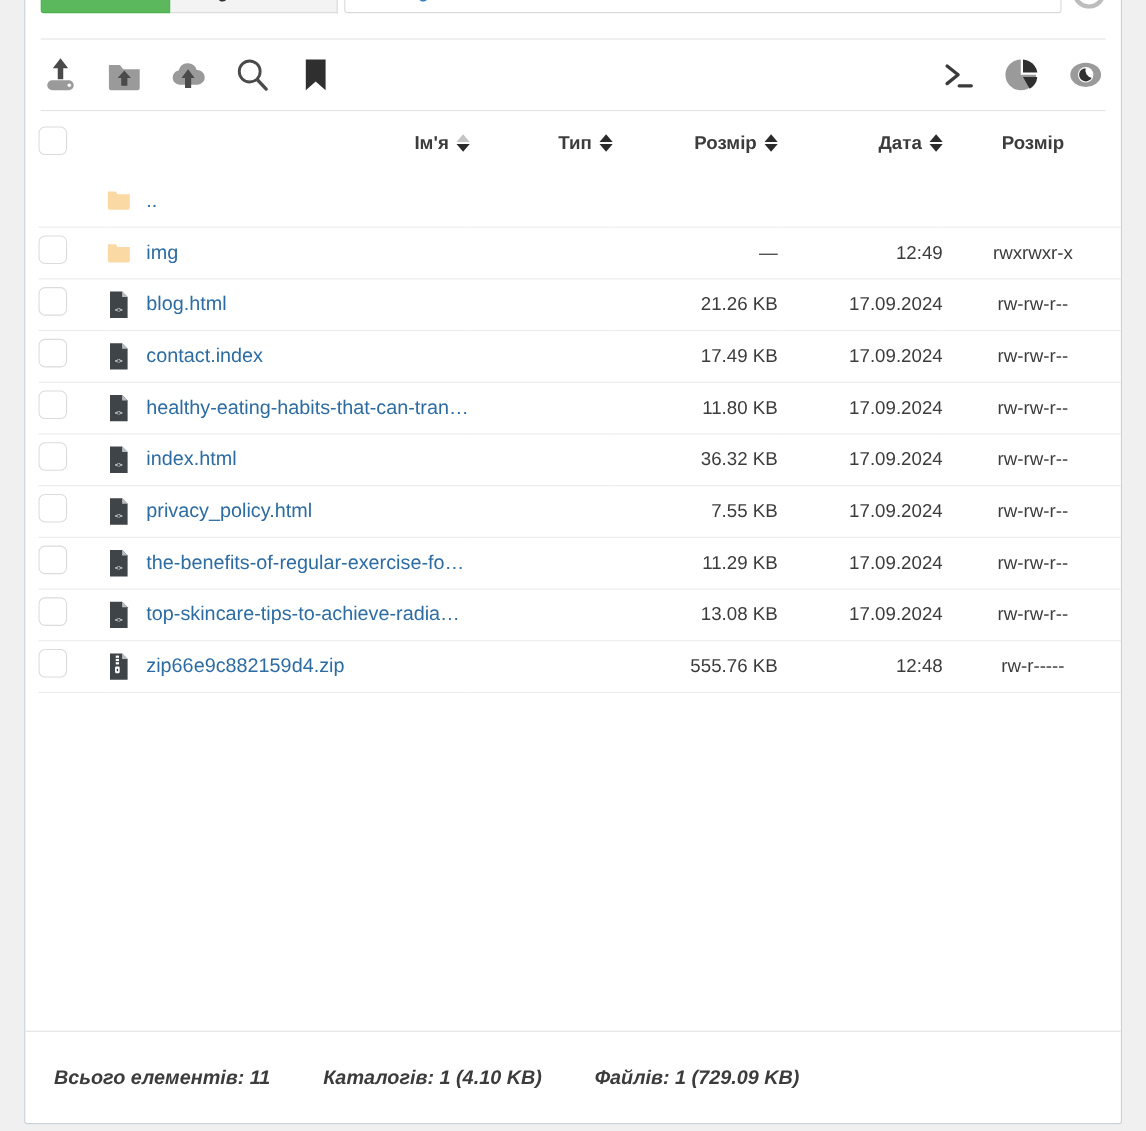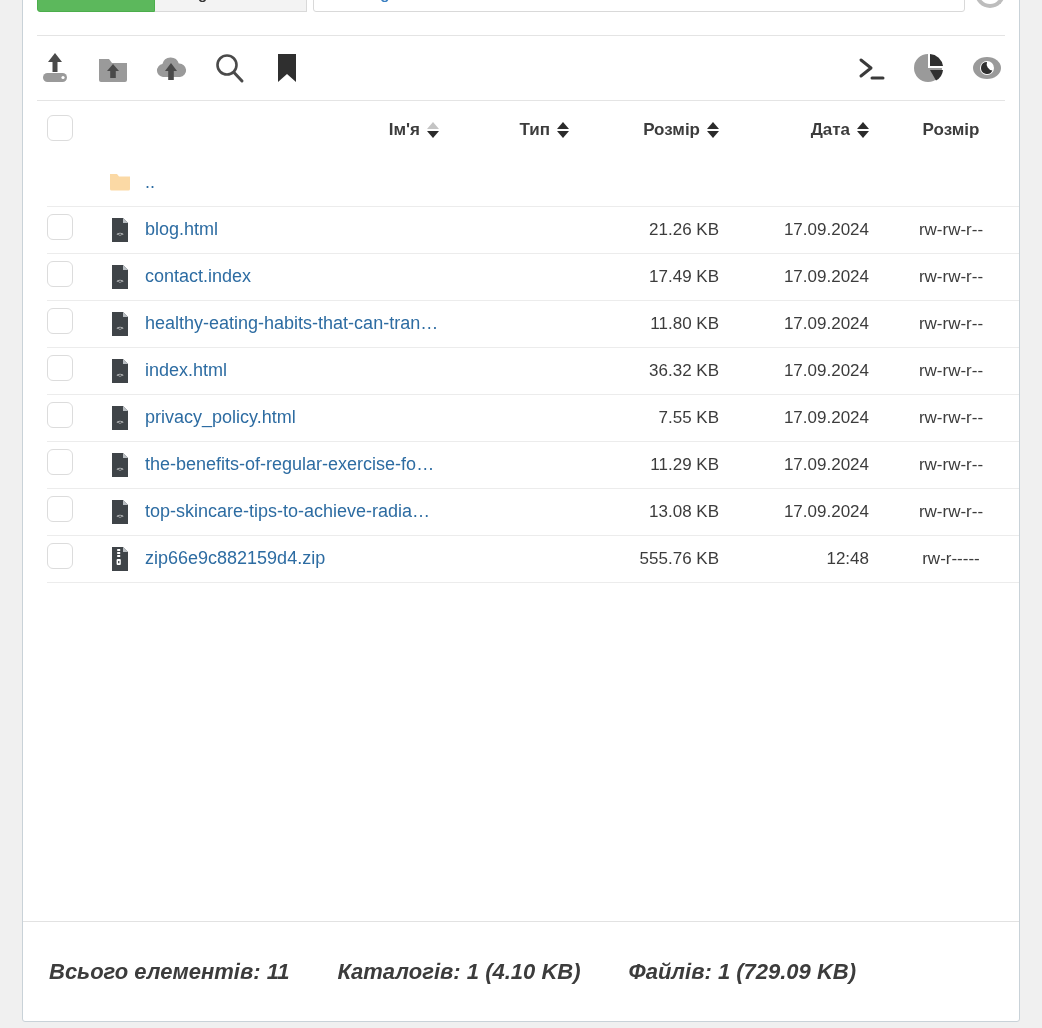--- a/index.html
+++ b/index.html
@@ -91,21 +91,21 @@
   
   .toolbar {
     height: 64px;
     display: flex; align-items: center;
     padding: 0 14px;
   }
   .tb-left { display: flex; align-items: center; gap: 22px; }
   .tb-right { margin-left: auto; display: flex; align-items: center; gap: 22px; }
   .tbicon { width: 36px; height: 36px; display: block; cursor: pointer; }
   
-  .tablewrap { padding: 0 24px; }
+  .tablewrap { padding: 0 12px; }
   table.files { width: 100%; border-collapse: collapse; table-layout: fixed; }
   table.files th, table.files td {
     padding: 0; border: none;
     font-size: 17px; color: #3c3c3c;
     vertical-align: middle;
   }
   thead th {
     height: 58px;
     font-weight: bold;
     border-bottom: 1px solid #e2e2e2;
@@ -155,27 +155,27 @@
     max-width: 404px;
     display: inline-block;
     cursor: pointer;
   }
   .ico { width: 22px; height: 26px; flex: 0 0 auto; display: block; }
   .dash { font-size: 20px; color: #3c3c3c; }
   
   .footer {
     position: absolute;
     left: 0; right: 0; bottom: 0;
-    height: 100px;
+    height: 84px;
     border-top: 1px solid #e2e2e2;
     display: flex; align-items: center;
     padding: 0 26px;
     gap: 48px;
     font-style: italic;
-    font-size: 22px;
+    font-size: 18px;
     color: #3c3c3c;
     font-weight: bold;
   }
   .spacer { height: 232px; }
 </style>
 </head>
 <body>
 
 <div class="page">
   <div class="card">
@@ -316,20 +316,35 @@
               <td class="col-type"></td>
               <td class="col-size"></td>
               <td class="col-date"></td>
               <td class="col-perm"></td>
             </tr>
             <tr>
               <td class="col-chk"><span class="chkbox"></span></td>
               <td class="col-name">
        <span class="namecell">
                   <svg class="ico" viewBox="0 0 22 26">
+      <path d="M1 5 h7 l2 2.6 h11 V20 a1.6 1.6 0 0 1 -1.6 1.6 H2.6 A1.6 1.6 0 0 1 1 20 Z" fill="#fbd9a5"></path>
+                  </svg>
+                  <span class="fname">img</span>
+                </span>
+     </td>
+              <td class="col-type"></td>
+              <td class="col-size dash">—</td>
+              <td class="col-date">12:49</td>
+              <td class="col-perm">rwxrwxr-x</td>
+            </tr>
+            <tr>
+              <td class="col-chk"><span class="chkbox"></span></td>
+              <td class="col-name">
+       <span class="namecell">
+                  <svg class="ico" viewBox="0 0 22 26">
       <path d="M3 1 h11 l5 5 v19 H3 Z" fill="#3f4448"></path>
       <path d="M14 1 l5 5 h-5 Z" fill="#b9bec2"></path>
       <circle cx="11" cy="17" r="4.6" fill="#3f4448"></circle>
       <text x="11" y="19.3" font-size="6" fill="#ffffff" text-anchor="middle" font-family="monospace">&lt;&gt;</text>
                   </svg>
                   <span class="fname">blog.html</span>
                 </span>
      </td>
               <td class="col-type"></td>
               <td class="col-size">21.26 KB</td>

